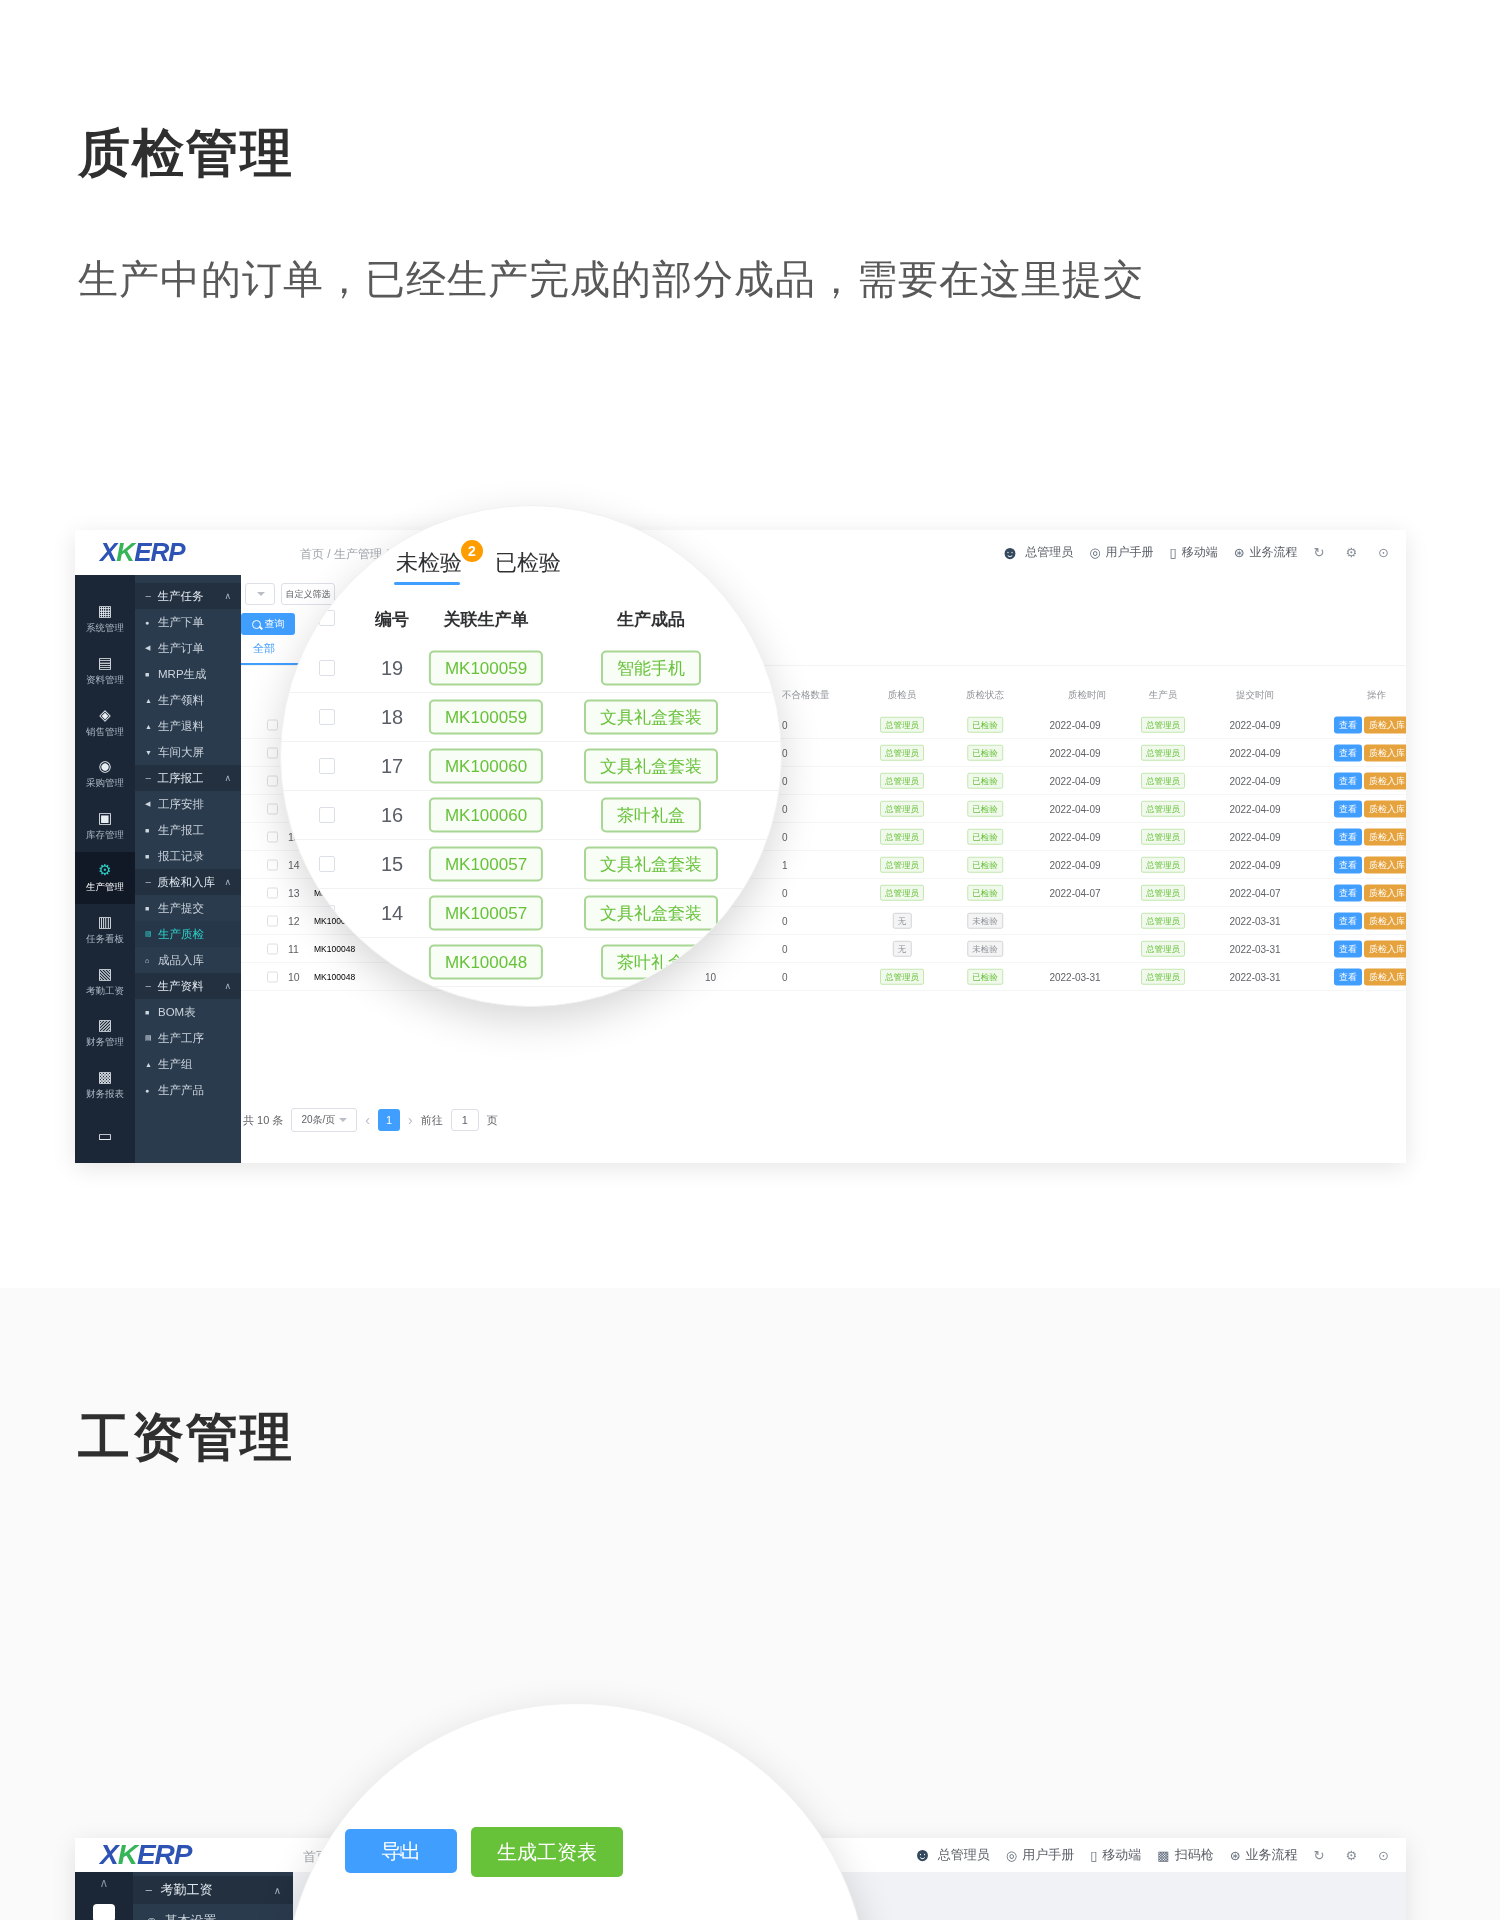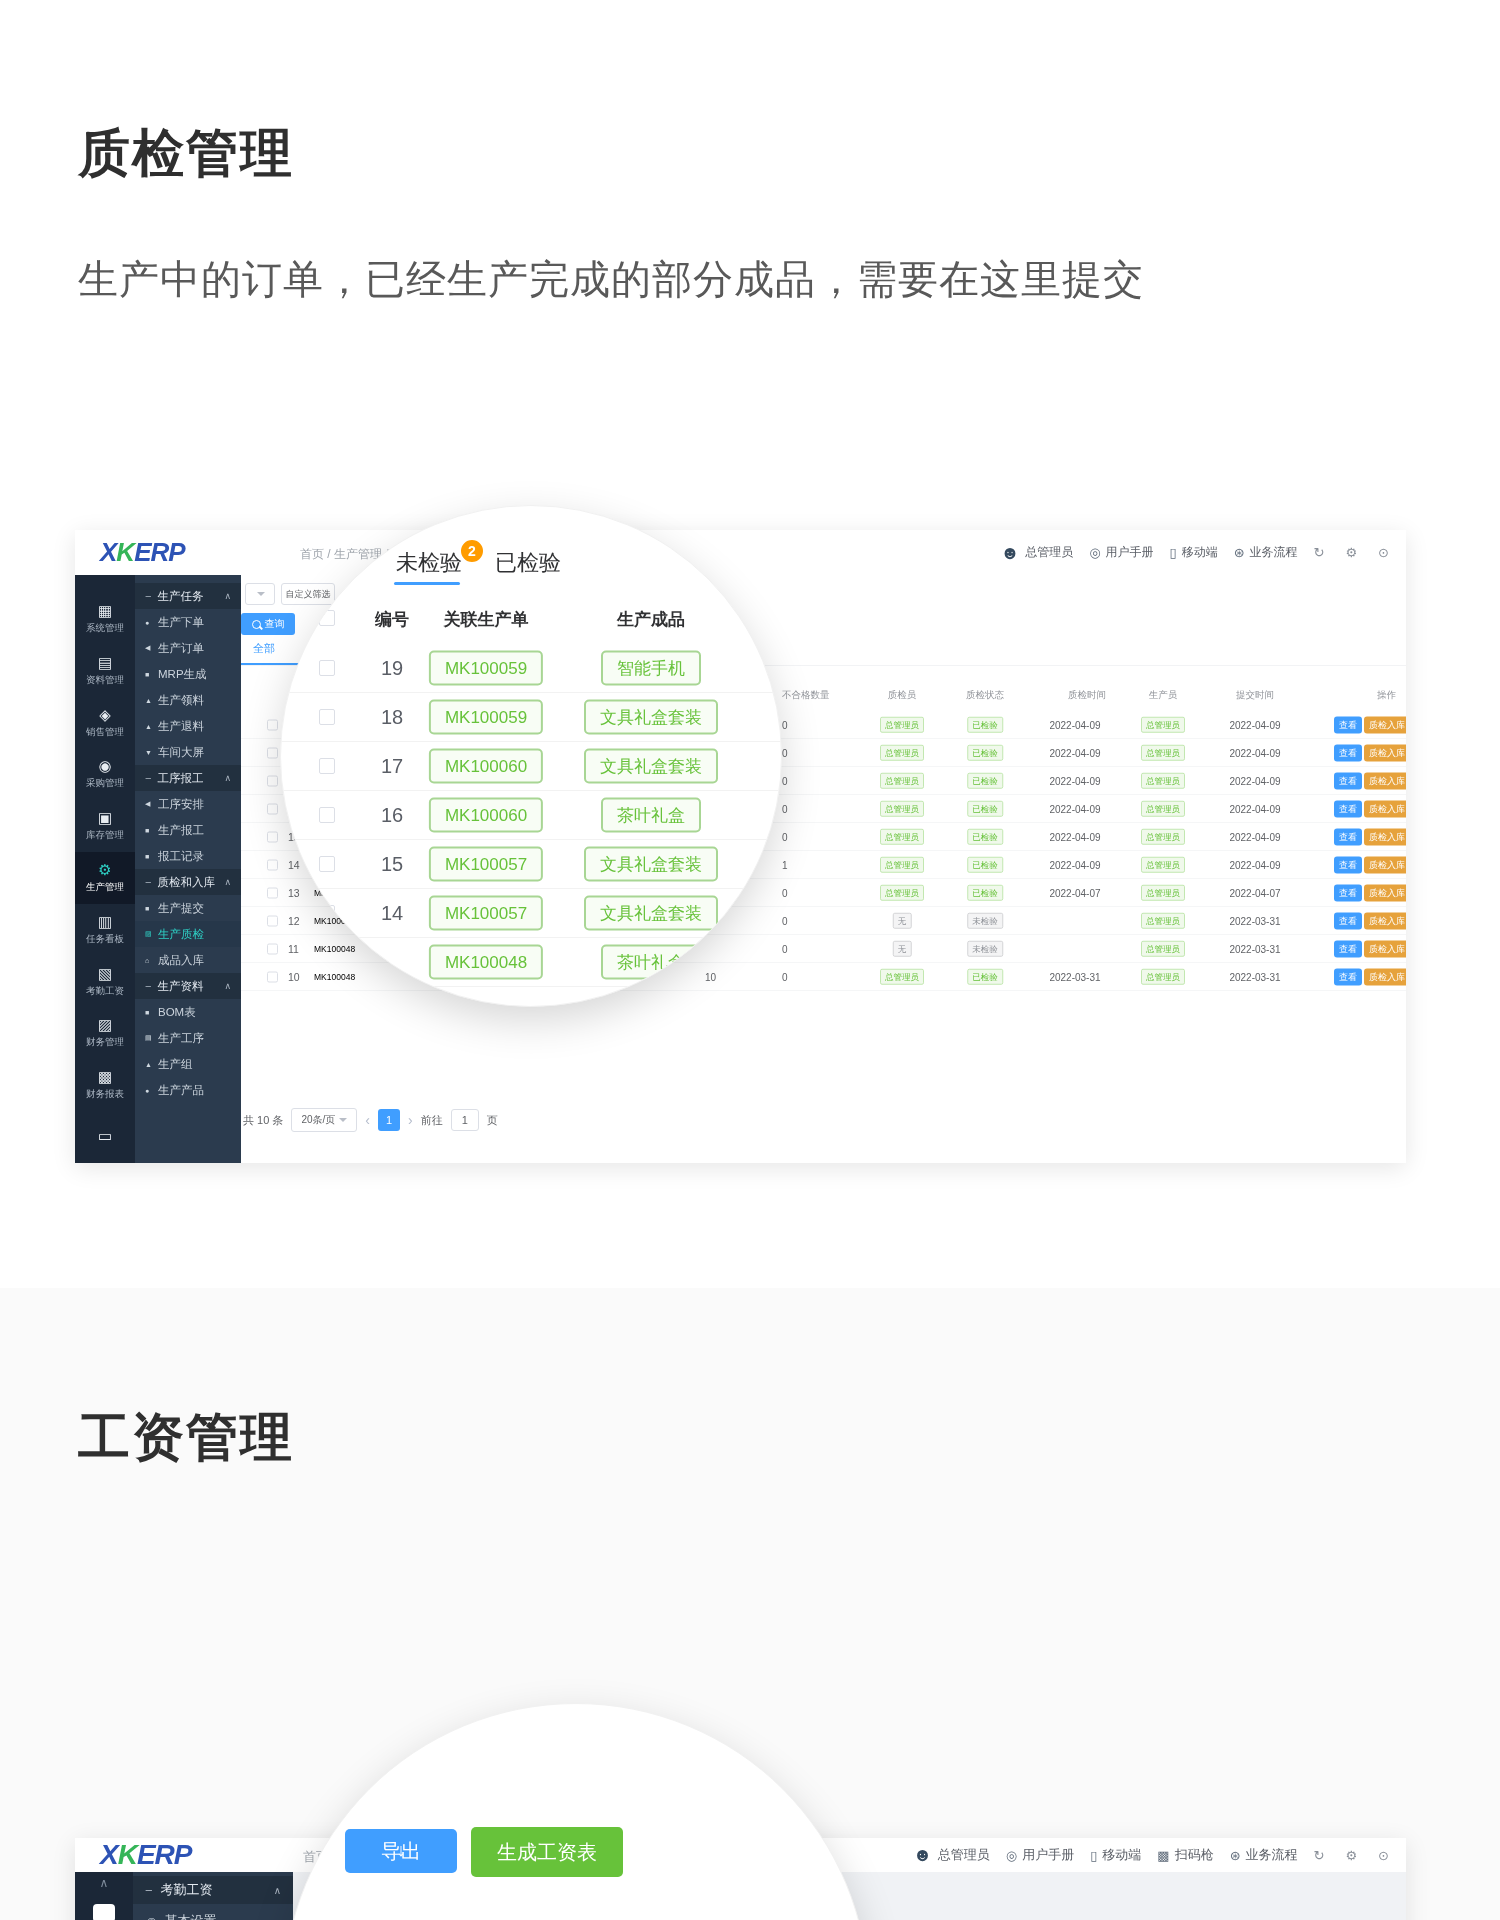--- a/index.html
+++ b/index.html
@@ -48,21 +48,21 @@
   .filterbtn{position:absolute;left:40px;top:8px;width:54px;height:22px;border:1px solid #dcdfe6;border-radius:3px;
              font-size:9px;color:#606266;display:flex;align-items:center;justify-content:center;box-sizing:border-box;background:#fff;}
   .searchbtn{position:absolute;left:0;top:38px;width:54px;height:22px;background:#409eff;border-radius:3px;color:#fff;
              font-size:10px;display:flex;align-items:center;justify-content:center;gap:4px;}
   .mag{width:7px;height:7px;border:1.5px solid #fff;border-radius:50%;position:relative;display:inline-block;}
   .mag::after{content:"";position:absolute;width:4px;height:1.5px;background:#fff;transform:rotate(45deg);right:-3px;bottom:-1px;}
   .taball{position:absolute;left:12px;top:66px;font-size:11px;color:#409eff;}
   .tabline{position:absolute;left:0;top:88px;width:58px;height:2px;background:#409eff;}
   .mainhr{position:absolute;left:0;top:90px;right:0;height:1px;background:#f2f3f5;}
 
-  .thead{position:absolute;left:0;top:110px;right:2px;height:22px;font-size:9.5px;color:#909399;}
+  .thead{position:absolute;left:0;top:110px;right:12px;height:22px;font-size:9.5px;color:#909399;}
   .thead span{position:absolute;top:4px;white-space:nowrap;}
   .rows{position:absolute;left:0;top:136px;right:0;}
   .bgrow{position:relative;height:27px;border-bottom:1px solid #f5f6f7;}
   .bgrow span{position:absolute;top:50%;transform:translateY(-50%);white-space:nowrap;}
   .cb{display:inline-block;border:1px solid #dcdfe6;border-radius:2px;background:#fff;box-sizing:border-box;}
   .cb.s{width:11px;height:11px;}
   .bno{left:47px;font-size:10.5px;color:#606266;}
   .bgrow .cbx{left:26px;}
   .bltag{left:68px;max-width:76px;overflow:hidden;}
   .bqty{left:464px;font-size:10px;color:#606266;}

